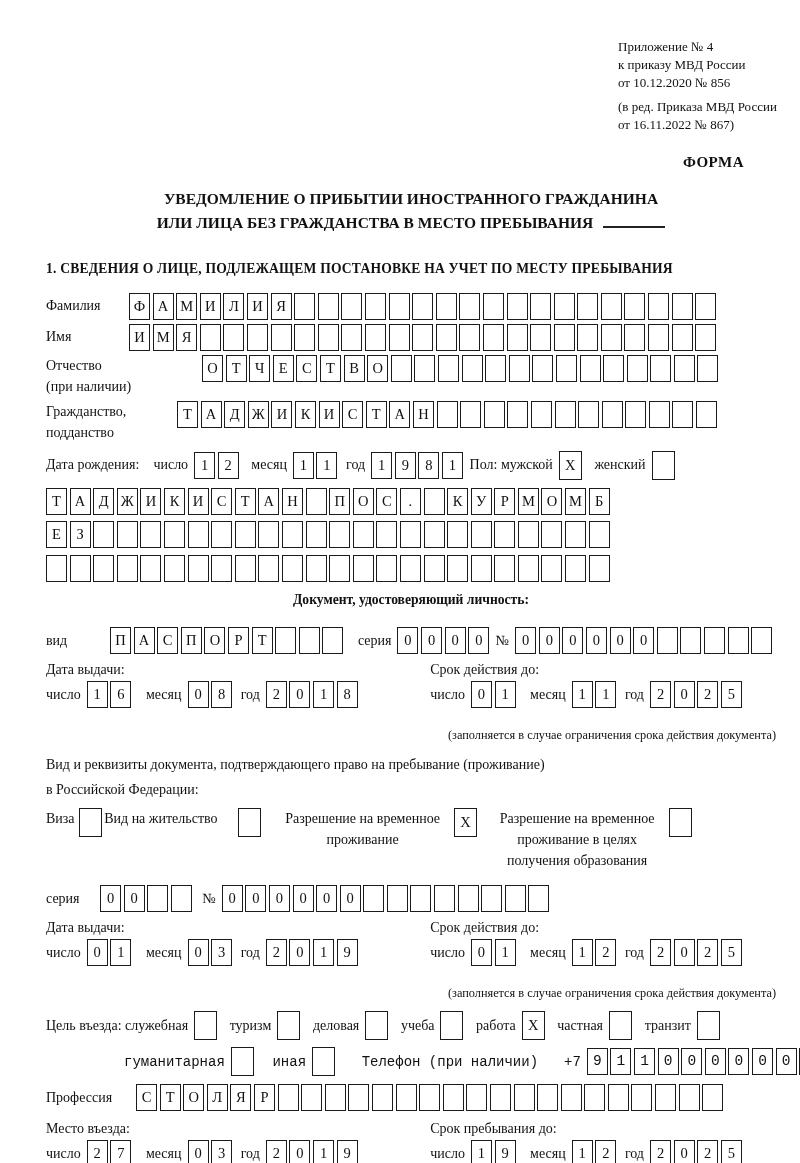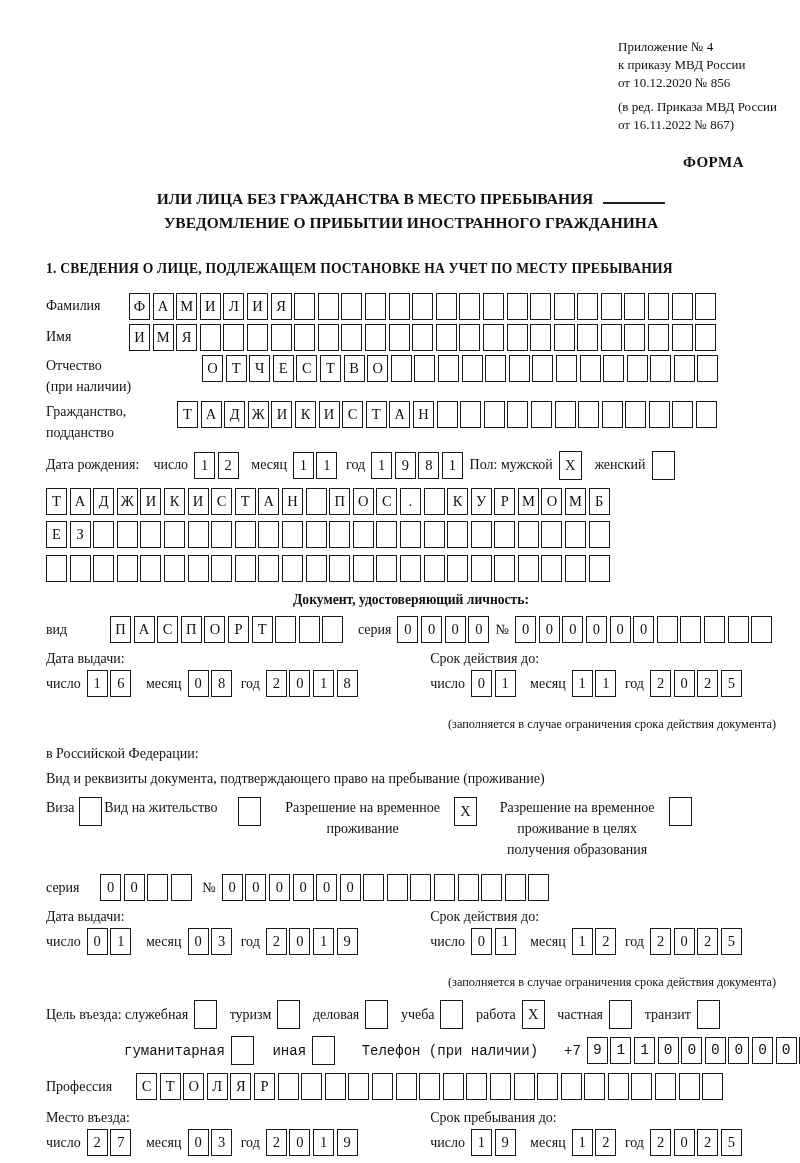--- a/index.html
+++ b/index.html
@@ -56,22 +56,22 @@
     <div>от 10.12.2020 № 856</div>
     <div class="grp2">
       <div>(в ред. Приказа МВД России</div>
       <div>от 16.11.2022 № 867)</div>
     </div>
   </div>
 
   <div class="forma">ФОРМА</div>
 
   <div class="title">
+    <div>УВЕДОМЛЕНИЕ О ПРИБЫТИИ ИНОСТРАННОГО ГРАЖДАНИНА</div>
     <div><span>ИЛИ ЛИЦА БЕЗ ГРАЖДАНСТВА В МЕСТО ПРЕБЫВАНИЯ</span><span class="blank-line"></span></div>
-    <div>УВЕДОМЛЕНИЕ О ПРИБЫТИИ ИНОСТРАННОГО ГРАЖДАНИНА</div>
   </div>
 
   <div class="sec-head">1. СВЕДЕНИЯ О ЛИЦЕ, ПОДЛЕЖАЩЕМ ПОСТАНОВКЕ НА УЧЕТ ПО МЕСТУ ПРЕБЫВАНИЯ</div>
 
   <div class="row">
     <div class="lbl w83">Фамилия</div>
     <div class="cells">
         <span class="cell">Ф</span>
         <span class="cell">А</span>
         <span class="cell">М</span>
@@ -301,21 +301,21 @@
           <span class="cell"></span>
           <span class="cell"></span>
           <span class="cell"></span>
           <span class="cell"></span>
         </div>
     </div>
   </div>
 
   <div style="text-align:center;font-weight:bold;font-size:13.6px;margin-top:2px;">Документ, удостоверяющий личность:</div>
 
-  <div class="row" style="margin-top:8px;">
+  <div class="row" style="margin-top:19px;">
     <div class="lbl" style="width:64px;">вид</div>
     <div class="cells">
         <span class="cell">П</span>
         <span class="cell">А</span>
         <span class="cell">С</span>
         <span class="cell">П</span>
         <span class="cell">О</span>
         <span class="cell">Р</span>
         <span class="cell">Т</span>
         <span class="cell"></span>
@@ -387,22 +387,22 @@
             <span class="cell">0</span>
             <span class="cell">2</span>
             <span class="cell">5</span>
           </span>
       </div>
     </div>
   </div>
   <div class="note">(заполняется в случае ограничения срока действия документа)</div>
 
   <div class="para">
+    <div>Вид и реквизиты документа, подтверждающего право на пребывание (проживание)</div>
     <div>в Российской Федерации:</div>
-    <div>Вид и реквизиты документа, подтверждающего право на пребывание (проживание)</div>
   </div>
 
   <div class="chkline">
     <div class="opt">
       <span class="ol">Виза</span>
       <span class="cells chk mcell" style="margin-left:4px;">
           <span class="cell"></span>
         </span>
     </div>
     <div class="opt" style="">

